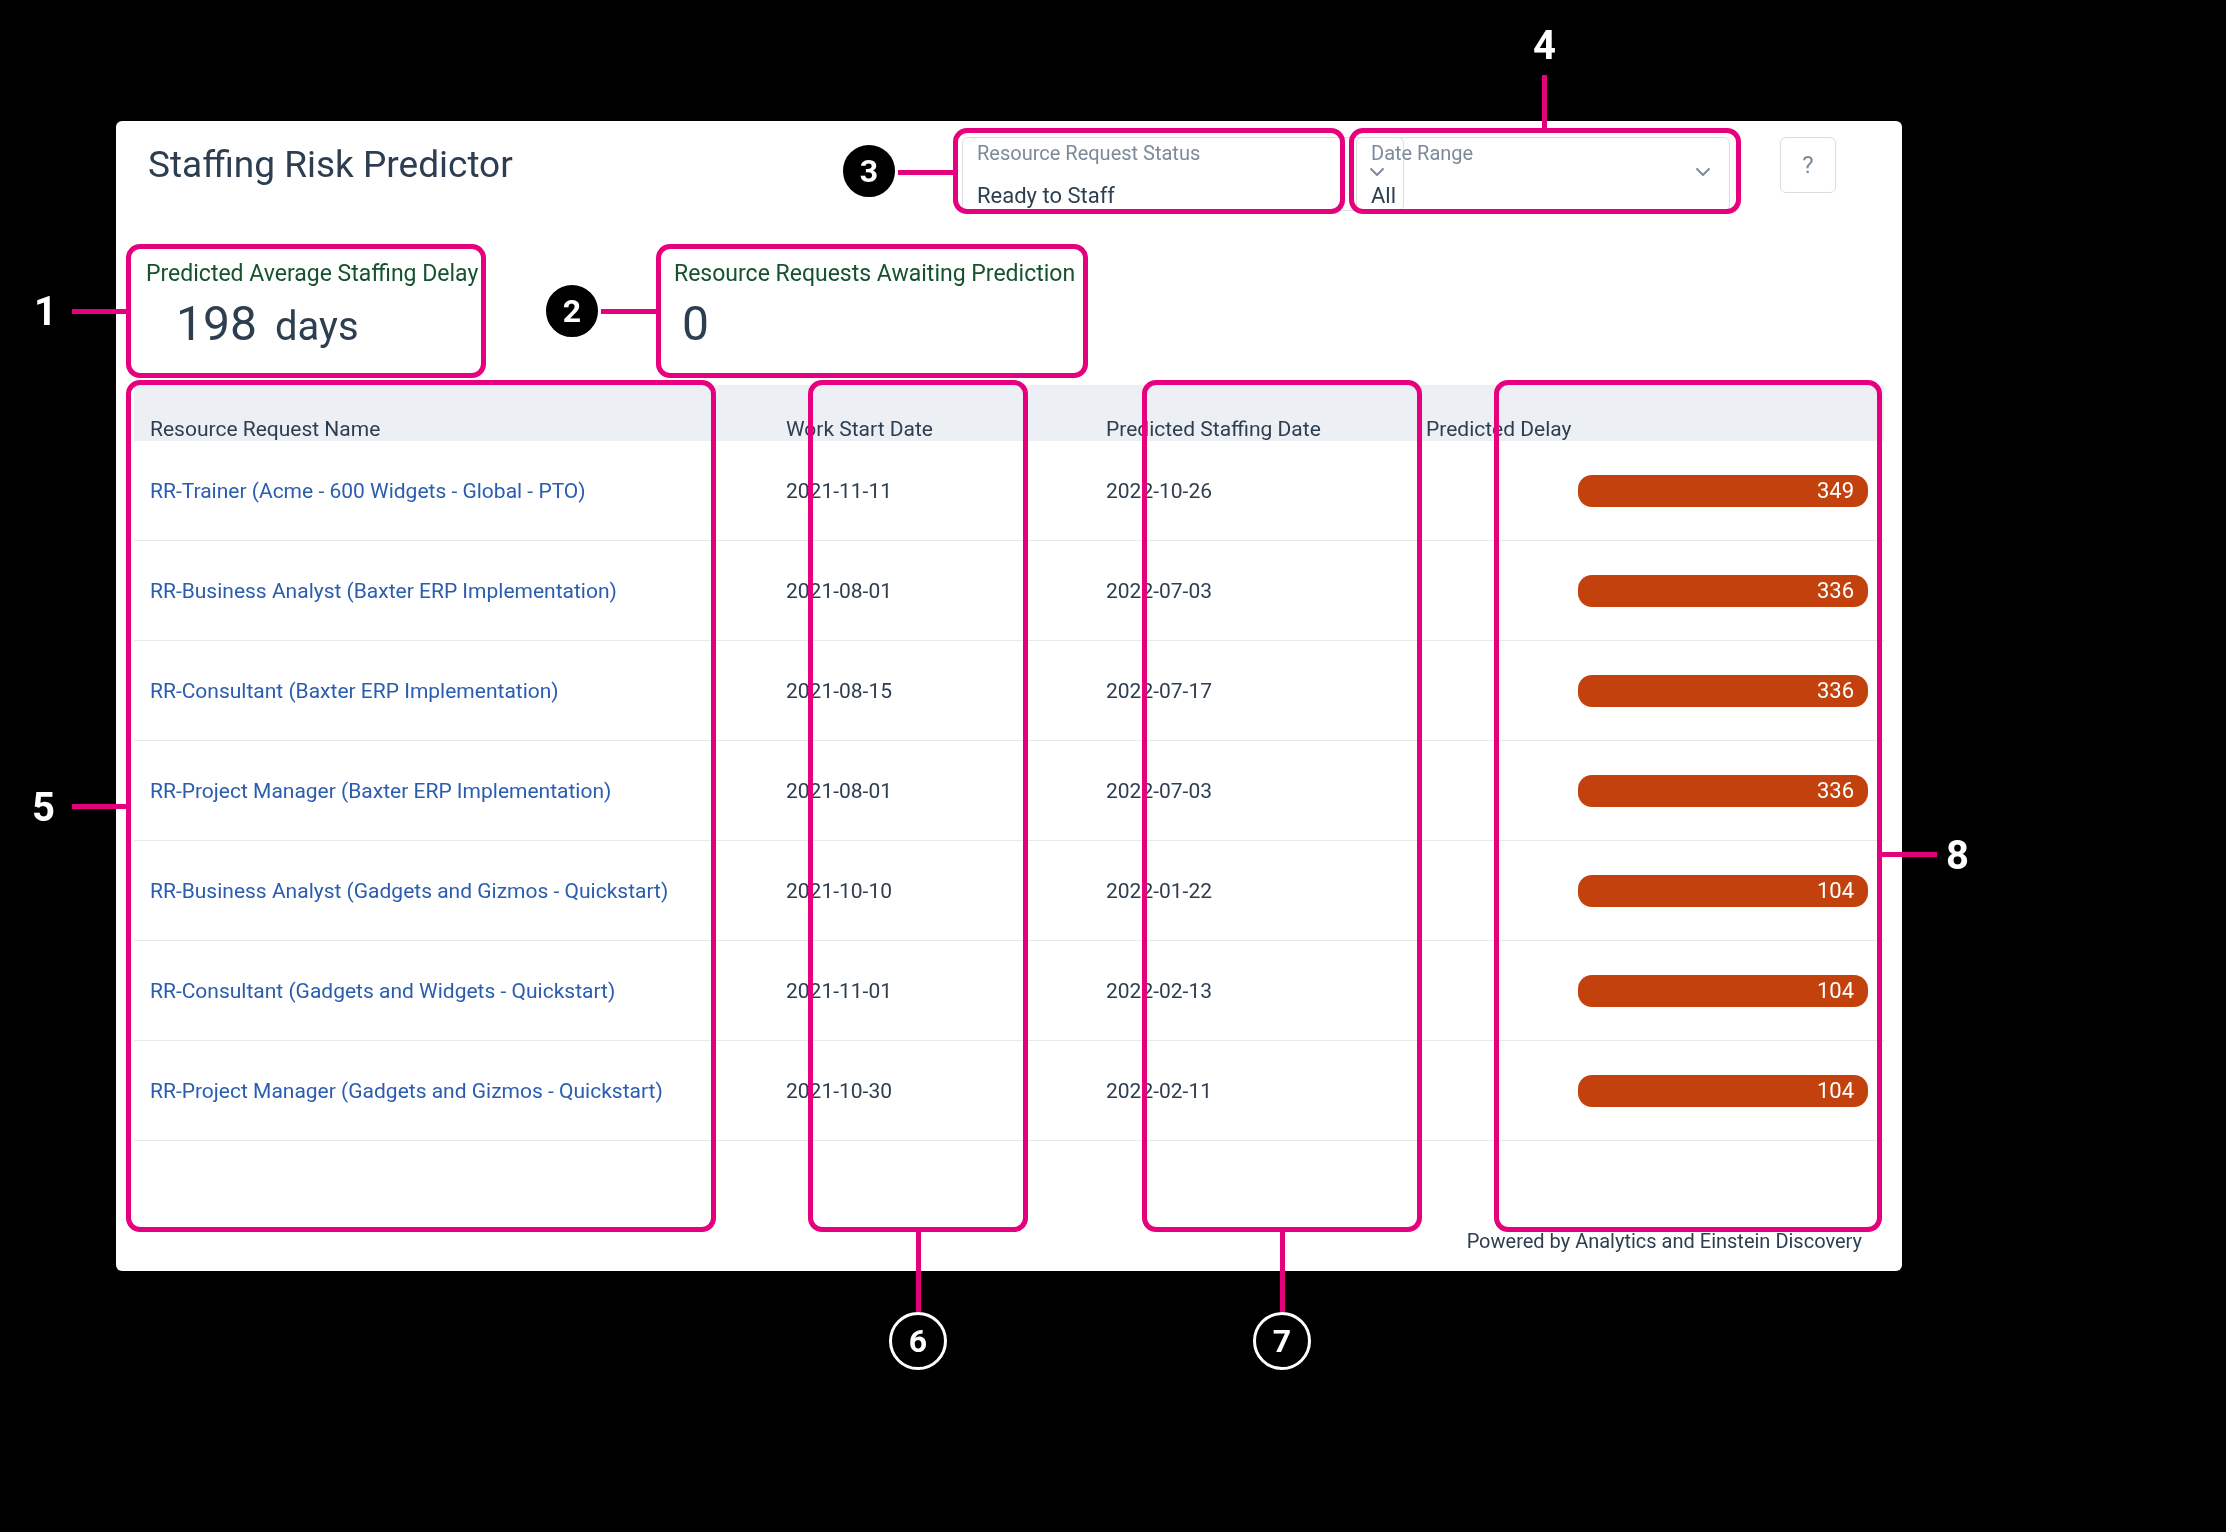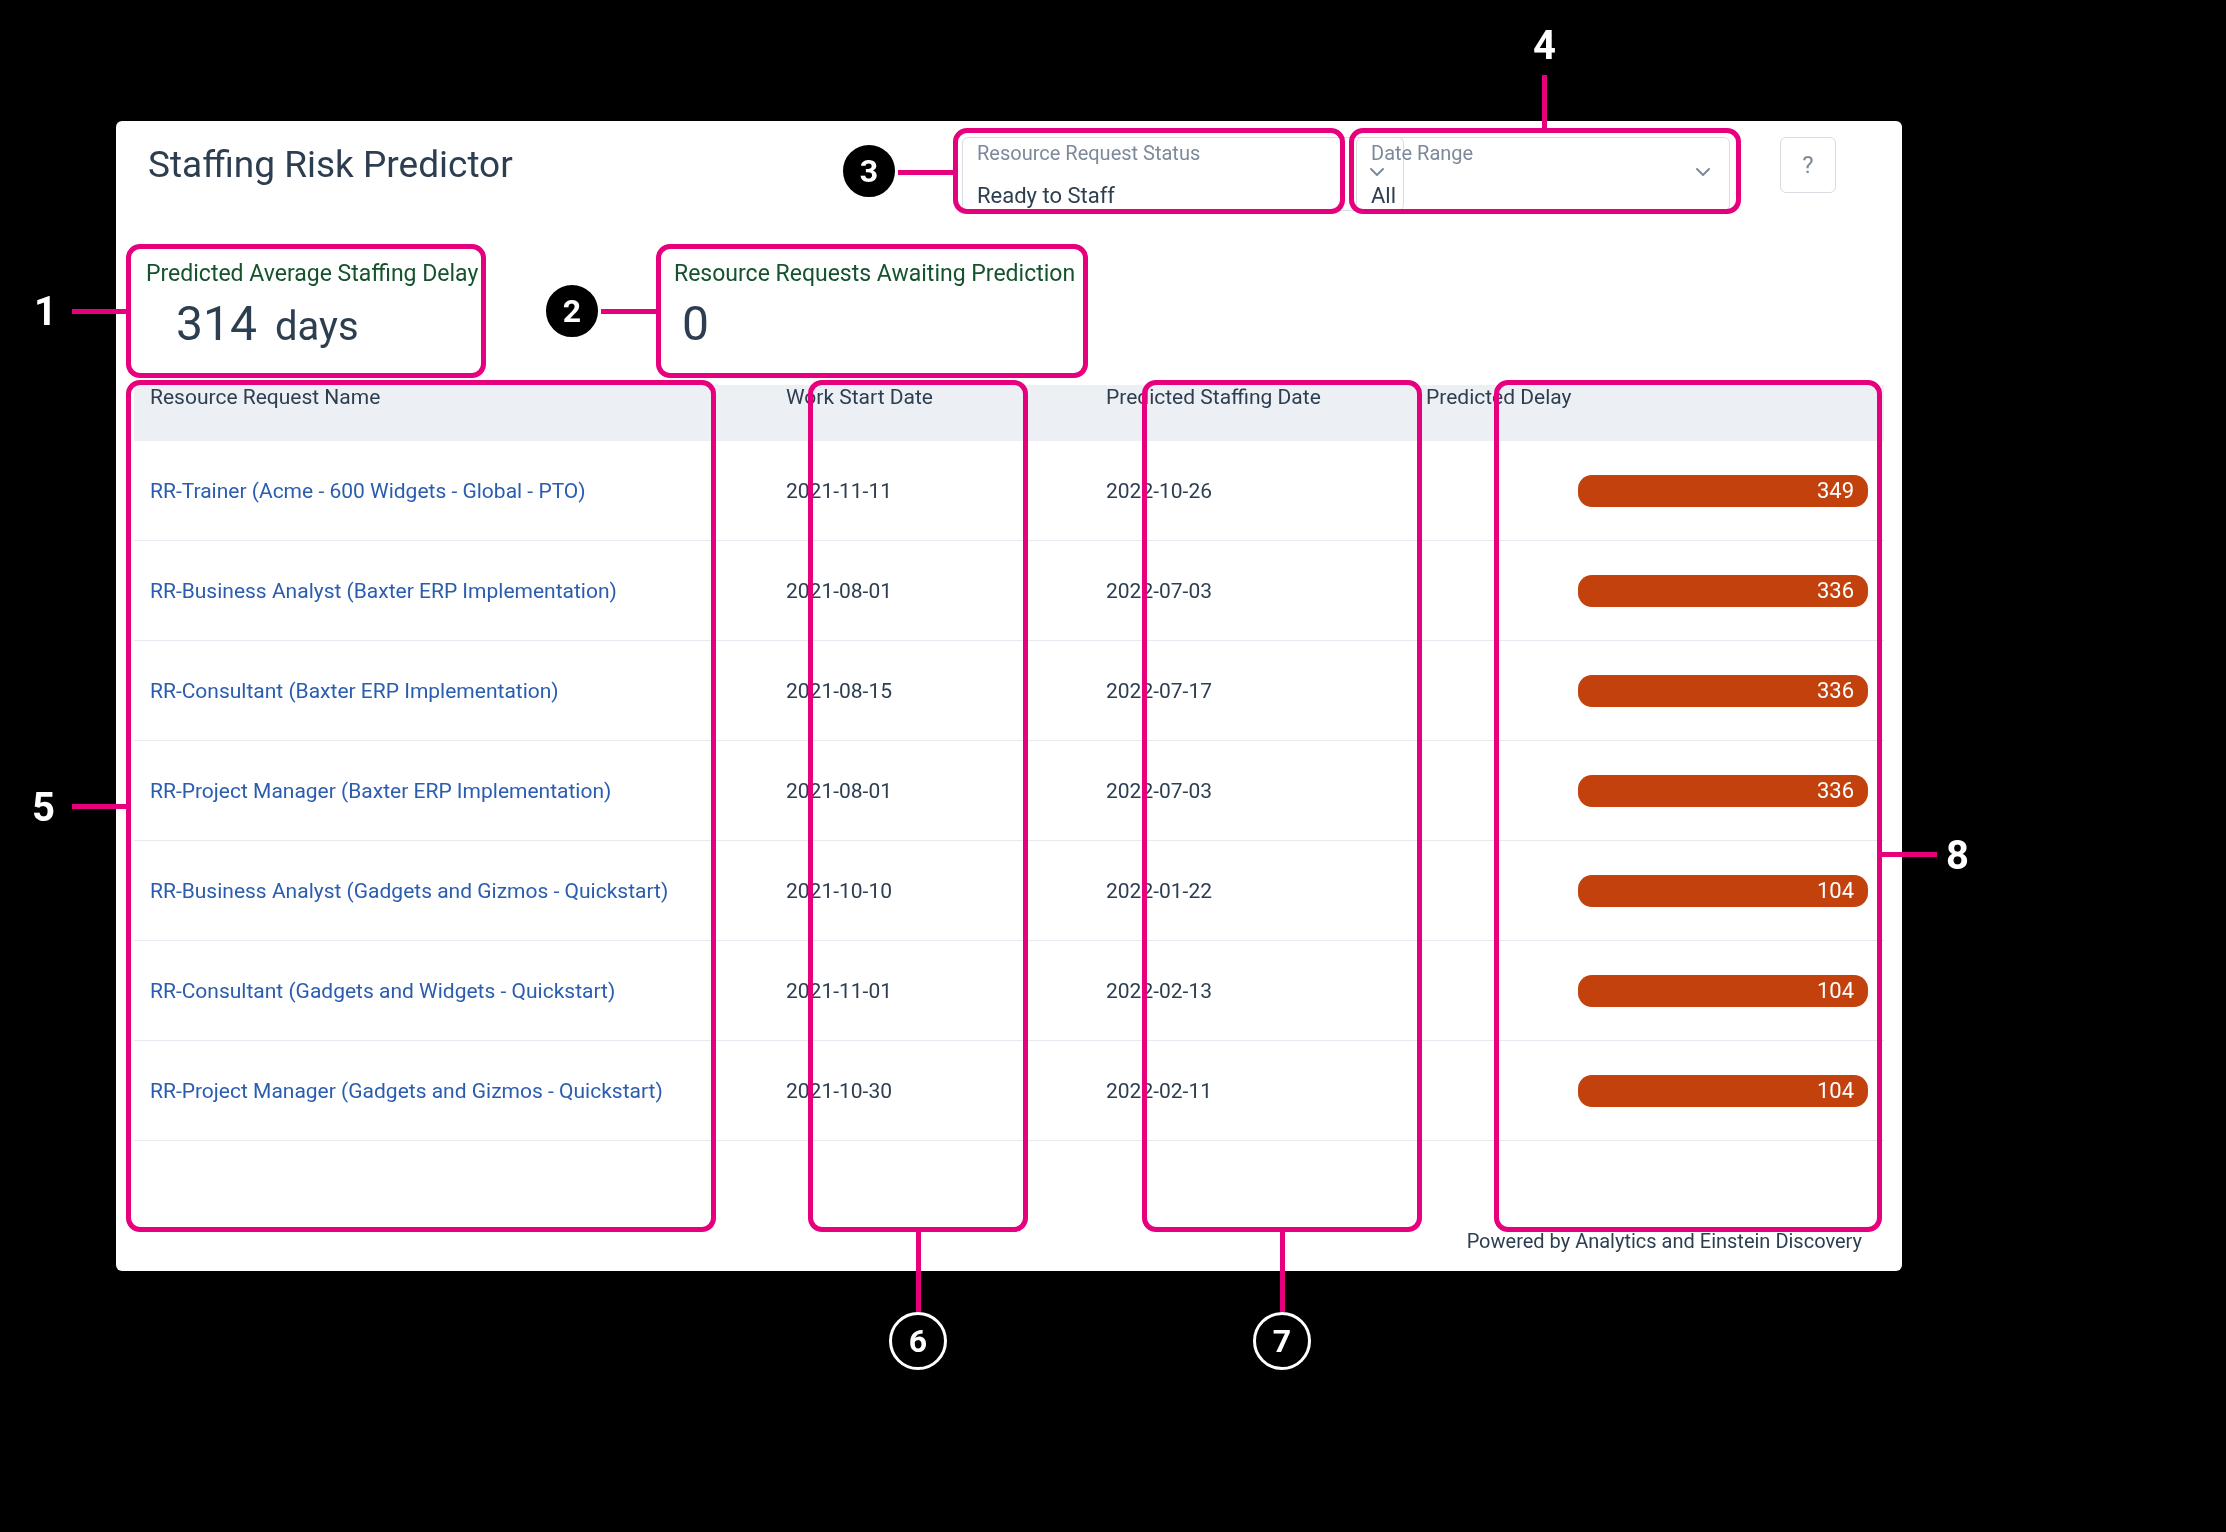--- a/index.html
+++ b/index.html
@@ -118,21 +118,21 @@
     .table {
       position: absolute;
       left: 18px;
       right: 18px;
       top: 264px;
     }
     .thead {
       display: flex;
       background: #ecf0f5;
       height: 56px;
-      align-items: flex-start;
+      align-items: flex-end;
     }
     .th {
       font-size: 21px;
       color: #2d3e50;
       padding-left: 16px;
     }
     .col-name  { flex: 0 0 636px; }
     .col-start { flex: 0 0 320px; }
     .col-pred  { flex: 0 0 320px; }
     .col-delay { flex: 1; padding-right: 16px; }
@@ -233,21 +233,21 @@
     </span>
   </div>
 
   <div class="help-btn">
     <span>?</span>
   </div>
 
   <div class="metric metric-delay">
     <div class="metric-label">Predicted Average Staffing Delay</div>
     <div class="big">
-      <span class="num">314</span>
+      <span class="num">198</span>
       <span class="unit">days</span>
     </div>
   </div>
 
   <div class="metric metric-await">
     <div class="metric-label">Resource Requests Awaiting Prediction</div>
     <div class="big">
       <span class="num">0</span>
     </div>
   </div>

